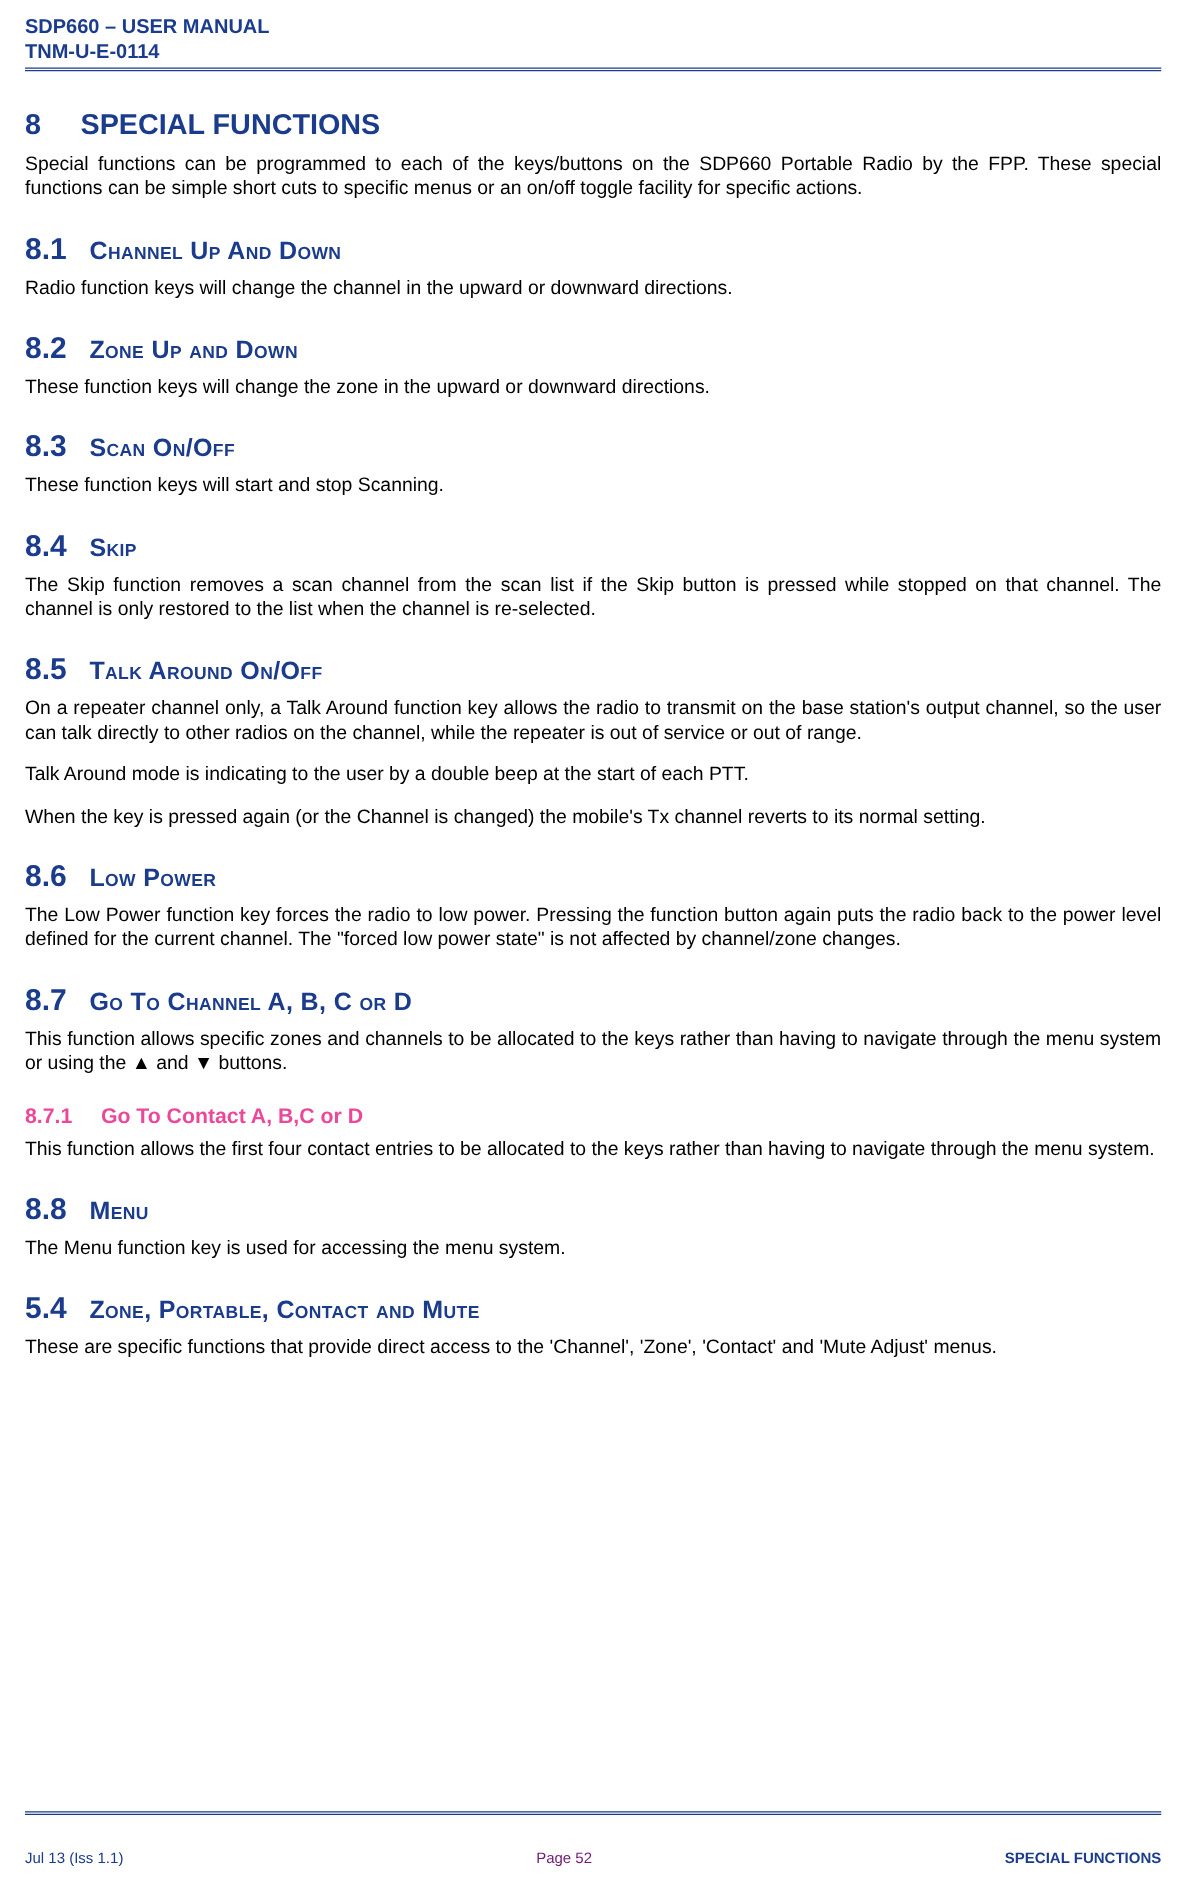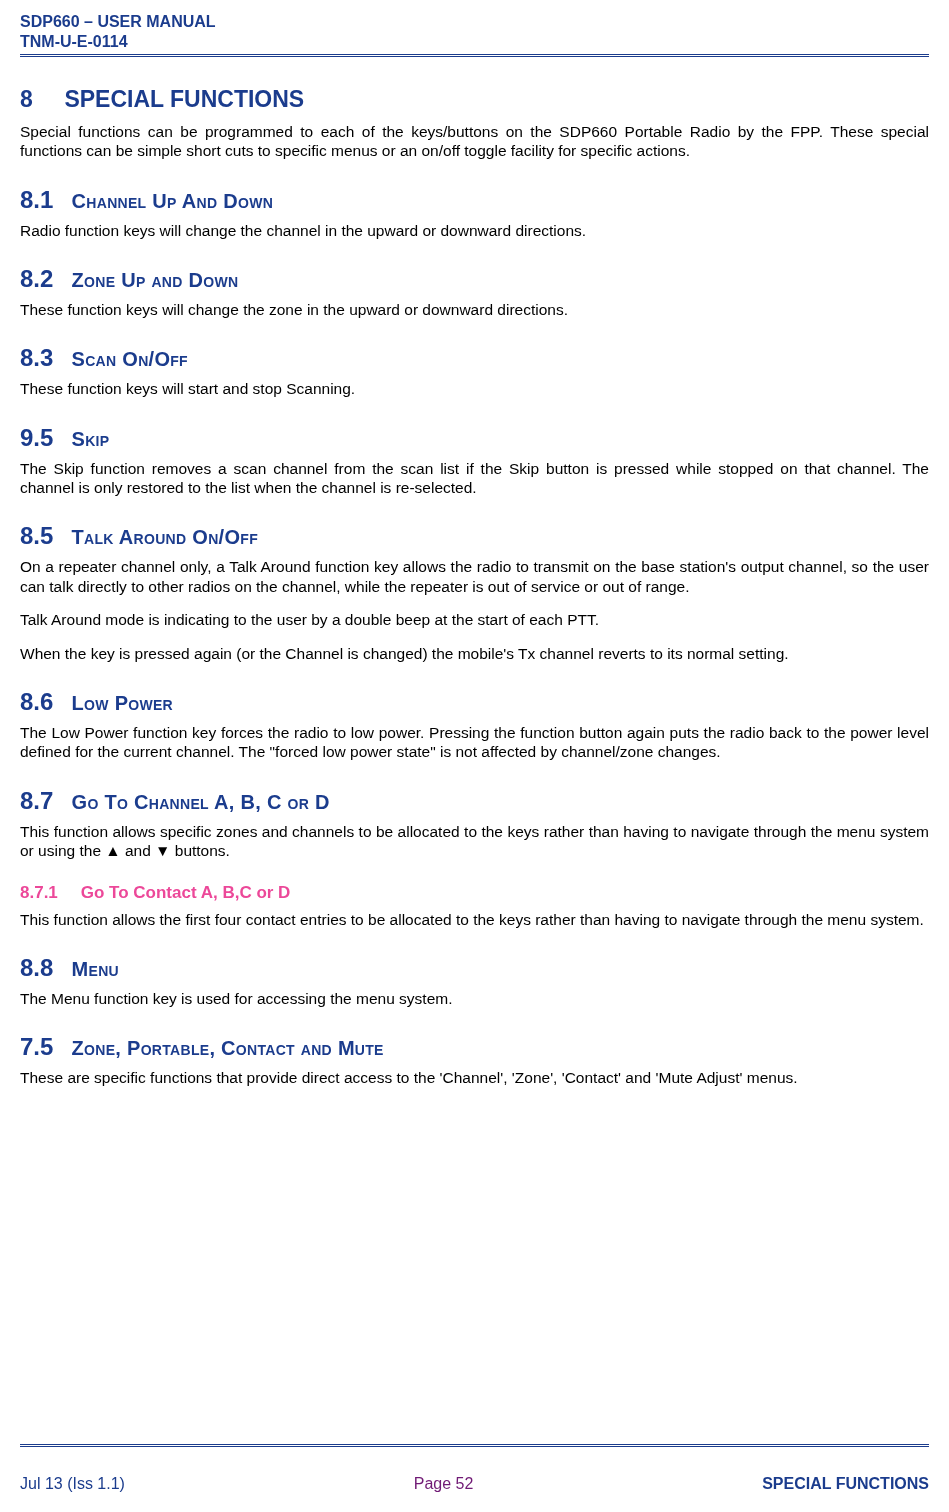--- a/index.html
+++ b/index.html
@@ -67,21 +67,21 @@
     padding-top: 30px;
   }
   .ftr-rule {
     border-top: 3px double #1b3c8d;
     margin-bottom: 4px;
   }
   .ftr {
     display: flex;
     justify-content: space-between;
     align-items: baseline;
-    font-size: 16px;
+    font-size: 12px;
     padding-bottom: 18px;
     margin-top: 27px;
   }
   .ftr .left { color: #1b3c8d; }
   .ftr .center { color: #701a75; }
   .ftr .right { color: #1b3c8d; font-weight: bold; }
 </style>
 </head>
 <body>
 
@@ -111,21 +111,21 @@
   </div>
   <p>These function keys will change the zone in the upward or downward directions.</p>
 
   <div class="h2">
     <span class="num">8.3</span>
     <span class="title-text">Scan On/Off</span>
   </div>
   <p>These function keys will start and stop Scanning.</p>
 
   <div class="h2">
-    <span class="num">9.5</span>
+    <span class="num">8.4</span>
     <span class="title-text">Skip</span>
   </div>
   <p>The Skip function removes a scan channel from the scan list if the Skip button is pressed while stopped on that channel.  The channel is only restored to the list when the channel is re-selected.</p>
 
   <div class="h2">
     <span class="num">8.5</span>
     <span class="title-text">Talk Around On/Off</span>
   </div>
   <p>On a repeater channel only, a Talk Around function key allows the radio to transmit on the base station's output channel, so the user can talk directly to other radios on the channel, while the repeater is out of service or out of range.</p>
   <p>Talk Around mode is indicating to the user by a double beep at the start of each PTT.</p>
@@ -149,21 +149,21 @@
   </div>
   <p>This function allows the first four contact entries to be allocated to the keys rather than having to navigate through the menu system.</p>
 
   <div class="h2">
     <span class="num">8.8</span>
     <span class="title-text">Menu</span>
   </div>
   <p>The Menu function key is used for accessing the menu system.</p>
 
   <div class="h2">
-    <span class="num">7.5</span>
+    <span class="num">5.4</span>
     <span class="title-text">Zone, Portable, Contact and Mute</span>
   </div>
   <p>These are specific functions that provide direct access to the 'Channel', 'Zone', 'Contact' and 'Mute Adjust' menus.</p>
 
   <div class="footer-wrap">
     <div class="ftr-rule"></div>
     <div class="ftr">
       <span class="left">Jul 13 (Iss 1.1)</span>
       <span class="center">Page 52</span>
       <span class="right">SPECIAL FUNCTIONS</span>

